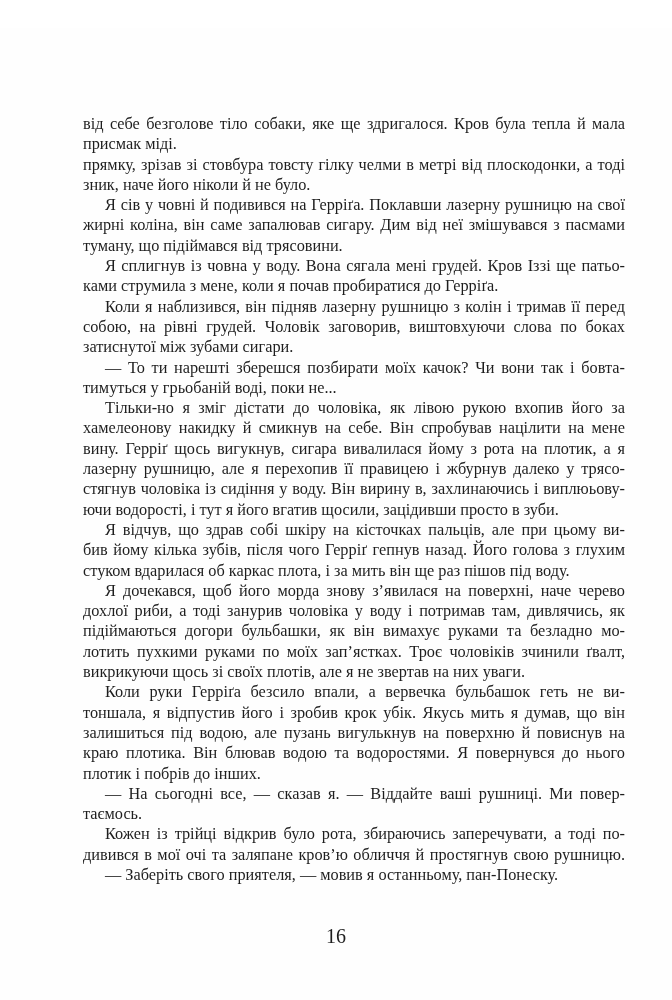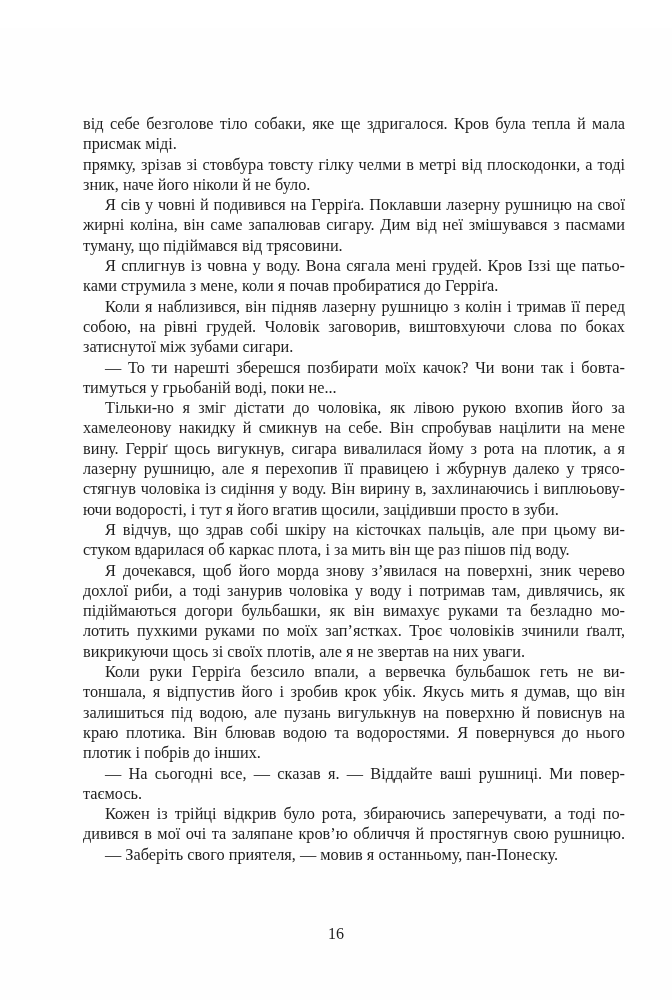--- a/index.html
+++ b/index.html
@@ -13,21 +13,21 @@
   .line {
     display: block; height: 20.3px; line-height: 20.3px;
     white-space: nowrap; overflow: visible;
     text-align: justify; text-align-last: justify;
   }
   .line.last { text-align: center; text-align-last: left; }
   .line.indent { padding-left: 22px; }
   .page-number {
     position: absolute; top: 897px; left: 0; width: 672px; text-align: center;
     font-family: "Liberation Serif", "DejaVu Serif", serif;
-    font-size: 16px; color: #1e1e1e;
+    font-size: 20px; color: #1e1e1e;
   }
 </style>
 </head>
 <body>
 
 <div class="page">
   <div class="text-block" id="text-block">
       <span class="line">від себе безголове тіло собаки, яке ще здригалося. Кров була тепла й мала</span>
       <span class="line last">присмак міді.</span>
       <span class="line">прямку, зрізав зі стовбура товсту гілку челми в метрі від плоскодонки, а тоді</span>
@@ -42,22 +42,23 @@
       <span class="line last">затиснутої між зубами сигари.</span>
       <span class="line indent">— То ти нарешті зберешся позбирати моїх качок? Чи вони так і бовта-</span>
       <span class="line last">тимуться у грьобаній воді, поки не...</span>
       <span class="line indent">Тільки-но я зміг дістати до чоловіка, як лівою рукою вхопив його за</span>
       <span class="line">хамелеонову накидку й смикнув на себе. Він спробував націлити на мене</span>
       <span class="line">вину. Герріґ щось вигукнув, сигара вивалилася йому з рота на плотик, а я</span>
       <span class="line">лазерну рушницю, але я перехопив її правицею і жбурнув далеко у трясо-</span>
       <span class="line">стягнув чоловіка із сидіння у воду. Він вирину в, захлинаючись і виплюьову-</span>
       <span class="line last">ючи водорості, і тут я його вгатив щосили, зацідивши просто в зуби.</span>
       <span class="line indent">Я відчув, що здрав собі шкіру на кісточках пальців, але при цьому ви-</span>
+      <span class="line">бив йому кілька зубів, після чого Герріґ гепнув назад. Його голова з глухим</span>
       <span class="line last">стуком вдарилася об каркас плота, і за мить він ще раз пішов під воду.</span>
-      <span class="line indent">Я дочекався, щоб його морда знову з’явилася на поверхні, зник черево</span>
+      <span class="line indent">Я дочекався, щоб його морда знову з’явилася на поверхні, наче черево</span>
       <span class="line">дохлої риби, а тоді занурив чоловіка у воду і потримав там, дивлячись, як</span>
       <span class="line">підіймаються догори бульбашки, як він вимахує руками та безладно мо-</span>
       <span class="line">лотить пухкими руками по моїх зап’ястках. Троє чоловіків зчинили ґвалт,</span>
       <span class="line last">викрикуючи щось зі своїх плотів, але я не звертав на них уваги.</span>
       <span class="line indent">Коли руки Герріґа безсило впали, а вервечка бульбашок геть не ви-</span>
       <span class="line">тоншала, я відпустив його і зробив крок убік. Якусь мить я думав, що він</span>
       <span class="line">залишиться під водою, але пузань вигулькнув на поверхню й повиснув на</span>
       <span class="line">краю плотика. Він блював водою та водоростями. Я повернувся до нього</span>
       <span class="line last">плотик і побрів до інших.</span>
       <span class="line indent">— На сьогодні все, — сказав я. — Віддайте ваші рушниці. Ми повер-</span>

